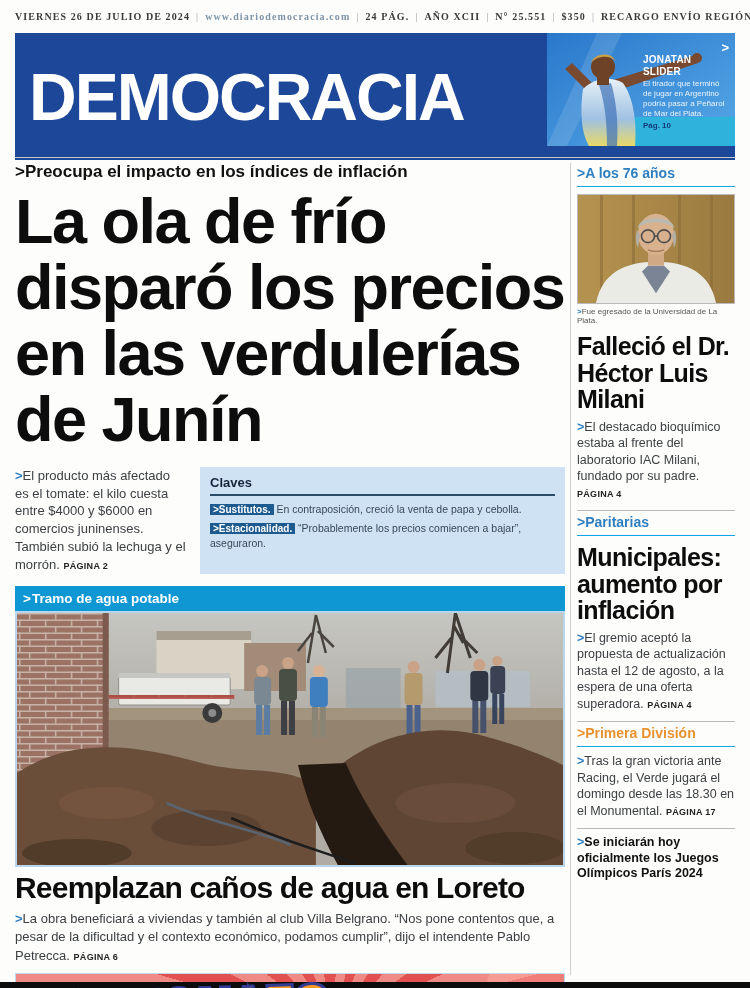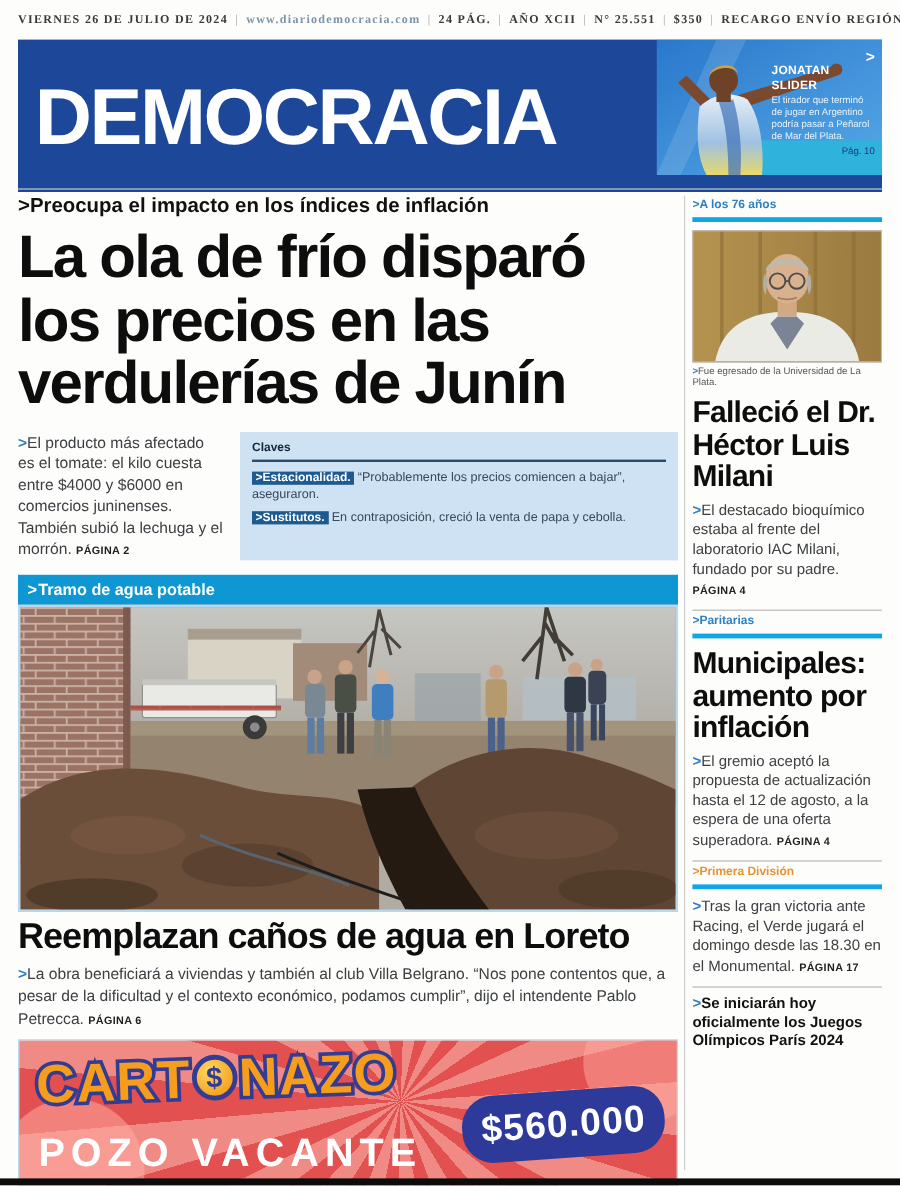--- a/index.html
+++ b/index.html
@@ -24,36 +24,36 @@
     background:var(--masthead-blue);display:flex;}
   .logo{flex:1;display:flex;align-items:center;padding-left:14px;color:#fff;
     font-size:66px;font-weight:900;letter-spacing:-2px;line-height:1;
     font-family:"Liberation Sans",sans-serif;}
   .promo{position:relative;width:188px;height:113px;overflow:hidden;}
   .promo svg{position:absolute;inset:0;}
   .promo-text{position:absolute;right:6px;top:8px;width:86px;text-align:left;color:#fff;}
   .promo-arrow{font-size:13px;font-weight:900;color:#fff;display:block;text-align:right;line-height:1;}
   .promo-name{font-size:10px;font-weight:900;line-height:1.15;letter-spacing:.2px;}
   .promo-desc{font-size:8px;line-height:1.25;margin-top:2px;color:#eaf3fb;}
-  .promo-page{font-size:8px;font-weight:400;color:#173a7c;text-align:right;margin-top:2px;}
+  .promo-page{font-size:8px;font-weight:700;color:#173a7c;margin-top:2px;}
 
   .toprule{position:absolute;left:15px;top:157px;width:720px;border-top:1px solid #c7c7c7;}
   .vline{position:absolute;left:570px;top:163px;height:812px;width:1px;background:#cfcfcf;}
 
   
   .leftcol{position:absolute;left:15px;top:162px;width:550px;}
   .kicker{font-size:17px;font-weight:700;color:#111;margin-bottom:6px;}
   .kicker .arw{color:#111;}
-  .headline1{font-size:50px;font-weight:900;line-height:1.05;letter-spacing:-1.5px;color:#0d0d0d;}
+  .headline1{font-size:63px;font-weight:900;line-height:1.05;letter-spacing:-1.5px;color:#0d0d0d;}
   .summary{display:flex;gap:13px;margin-top:14px;}
   .bullet{width:172px;font-size:13px;line-height:1.38;color:var(--body-gray);}
   .arw{color:var(--tag-blue);font-weight:900;}
   .pagetag{font-size:9px;font-weight:900;color:#222;letter-spacing:.3px;}
   .claves{flex:1;background:var(--claves-bg);padding:8px 10px 6px;}
-  .claves-title{font-size:10px;font-weight:900;color:#14243d;border-bottom:2px solid #2c4b66;
+  .claves-title{font-size:13px;font-weight:900;color:#14243d;border-bottom:2px solid #2c4b66;
     padding-bottom:4px;margin-bottom:6px;}
   .clave-item{font-size:10.5px;line-height:1.35;color:#37485c;margin-bottom:5px;}
   .chip{background:var(--claves-chip);color:#fff;font-weight:700;padding:0 3px;font-size:10px;}
   .chip .arw{color:#fff;}
 
   .secbar{margin-top:12px;height:25px;background:var(--section-blue);color:#fff;
     display:flex;align-items:center;padding-left:8px;font-size:13.5px;font-weight:700;}
   .secbar .arw{color:#fff;margin-right:1px;}
 
   .photo{margin-top:0;width:550px;height:256px;border:2px solid #b9d7ec;background:#b0aca4;}
@@ -79,21 +79,21 @@
     color:#333c94;font-size:24px;font-weight:900;text-align:center;line-height:31px;
     vertical-align:middle;margin:0 1px 8px;-webkit-text-stroke:0;}
   .ad-sub{position:absolute;left:16px;bottom:8px;z-index:2;font-size:33px;font-weight:900;
     letter-spacing:5px;color:#fff;}
   .ad-prize{position:absolute;right:10px;top:42px;z-index:2;background:var(--ad-blue);
     color:#fff;font-size:31px;font-weight:900;padding:10px 16px;border-radius:26px;
     transform:rotate(-4deg);letter-spacing:1px;}
 
   
   .sidebar{position:absolute;left:577px;top:162px;width:158px;}
-  .tag{font-size:10px;font-weight:900;padding:3px 0 5px;border-bottom:4px solid #0ea5e9;}
+  .tag{font-size:14px;font-weight:900;padding:3px 0 5px;border-bottom:1px solid #0ea5e9;}
   .tag.blue{color:var(--tag-blue);}
   .tag.blue .arw{color:var(--tag-blue);}
   .tag.orange{color:var(--tag-orange);}
   .tag.orange .arw{color:var(--tag-orange);}
   .tag+.sb-photo{margin-top:7px;}
   .sb-photo{width:158px;height:110px;border:1px solid #bbb;background:#a8874e;}
   .sb-photo svg{display:block;width:100%;height:100%;}
   .sb-caption{font-size:8px;color:#555;margin-top:3px;}
   .sb-h{margin-top:8px;font-size:25px;font-weight:900;line-height:1.06;letter-spacing:-.6px;color:#0d0d0d;}
   .sb-body{margin-top:6px;font-size:12.5px;line-height:1.32;color:var(--body-gray);}
@@ -168,24 +168,24 @@
 
     <div class="headline1">La ola de frío disparó los precios en las verdulerías de Junín</div>
 
     <div class="summary">
       <div class="bullet">
         <span class="arw">&gt;</span><span>El producto más afectado es el tomate: el kilo cuesta entre $4000 y $6000 en comercios juninenses. También subió la lechuga y el morrón. </span><span class="pagetag">PÁGINA 2</span>
       </div>
       <div class="claves">
         <div class="claves-title">Claves</div>
         <div class="clave-item">
-          <span class="chip"><span class="arw">&gt;</span><span>Estacionalidad.</span></span><span> “Probablemente los precios comiencen a bajar”, aseguraron.</span>
+          <span class="chip"><span class="arw">&gt;</span><span>Sustitutos.</span></span><span> En contraposición, creció la venta de papa y cebolla.</span>
         </div>
         <div class="clave-item">
-          <span class="chip"><span class="arw">&gt;</span><span>Sustitutos.</span></span><span> En contraposición, creció la venta de papa y cebolla.</span>
+          <span class="chip"><span class="arw">&gt;</span><span>Estacionalidad.</span></span><span> “Probablemente los precios comiencen a bajar”, aseguraron.</span>
         </div>
       </div>
     </div>
 
     <div class="secbar">
         <span class="arw">&gt;</span>
         <span>Tramo de agua potable</span>
       </div>
 
     <div class="photo">

